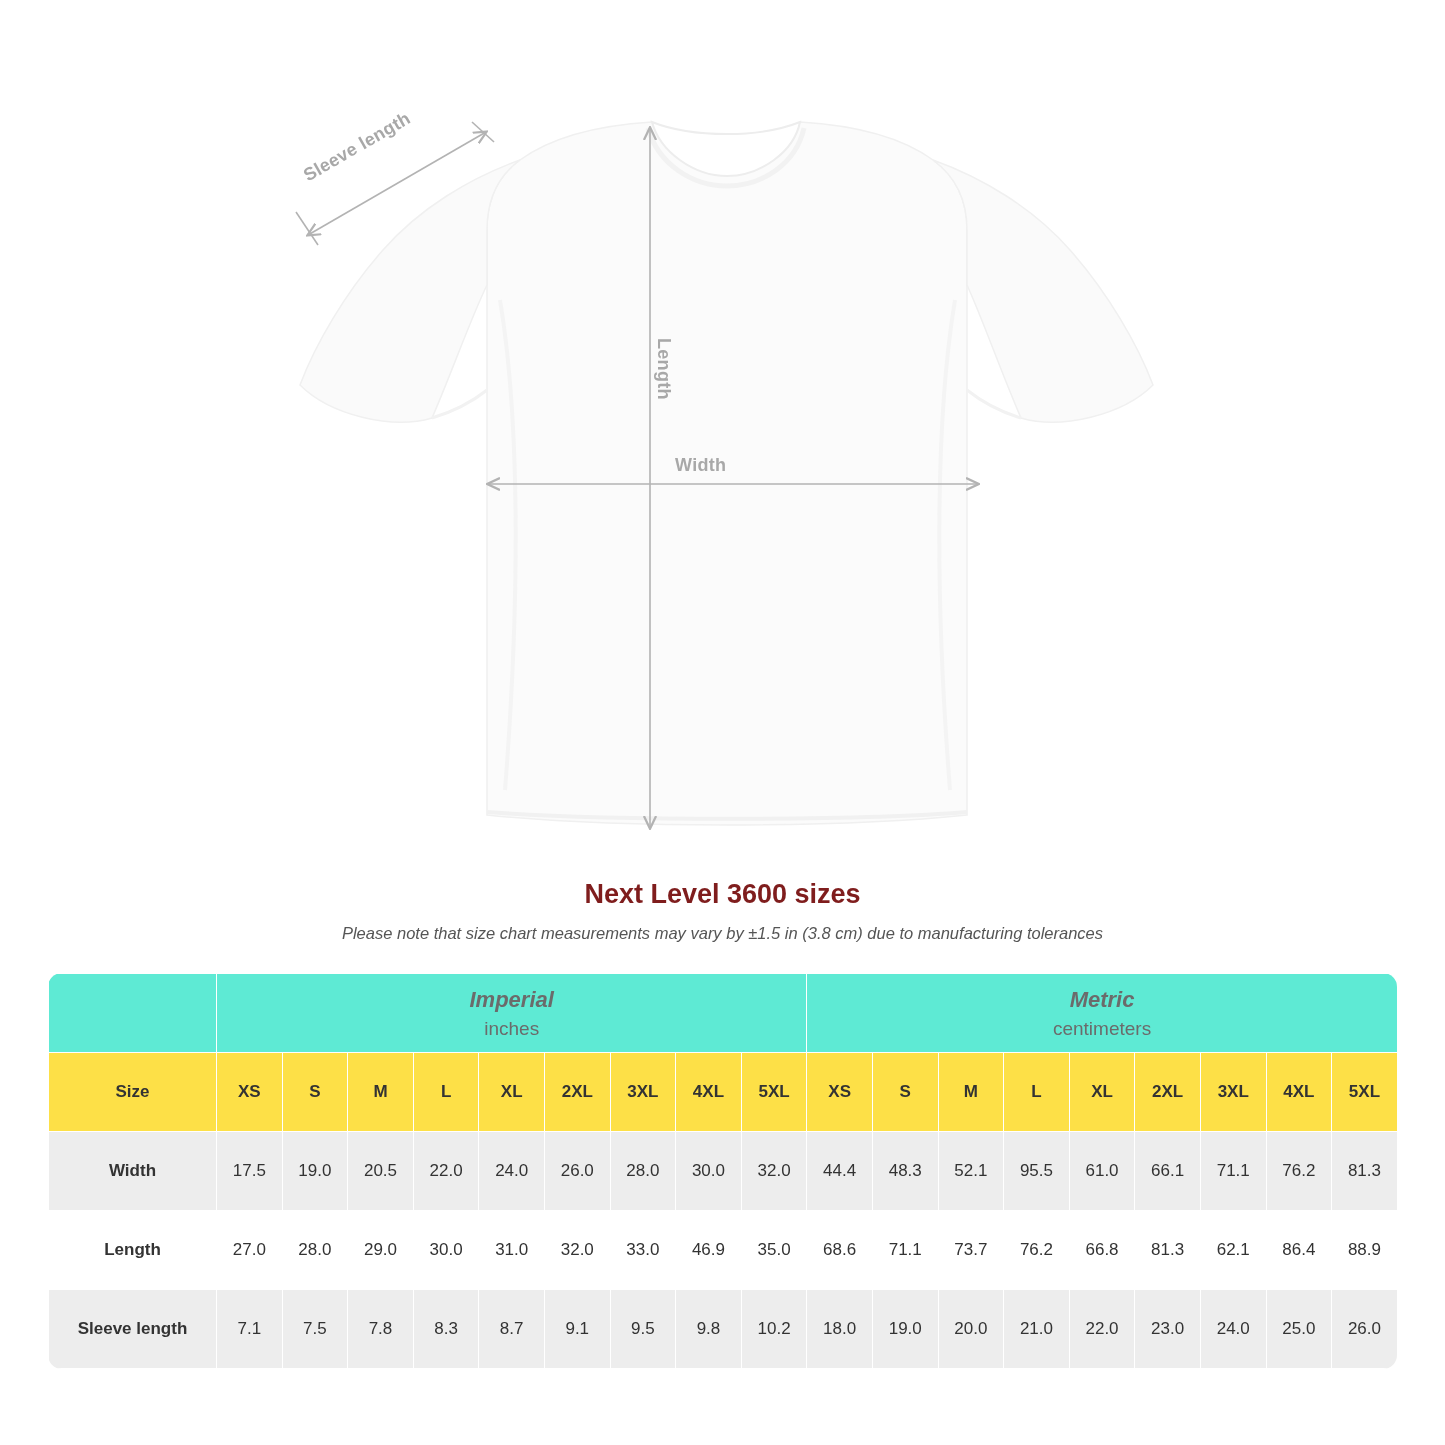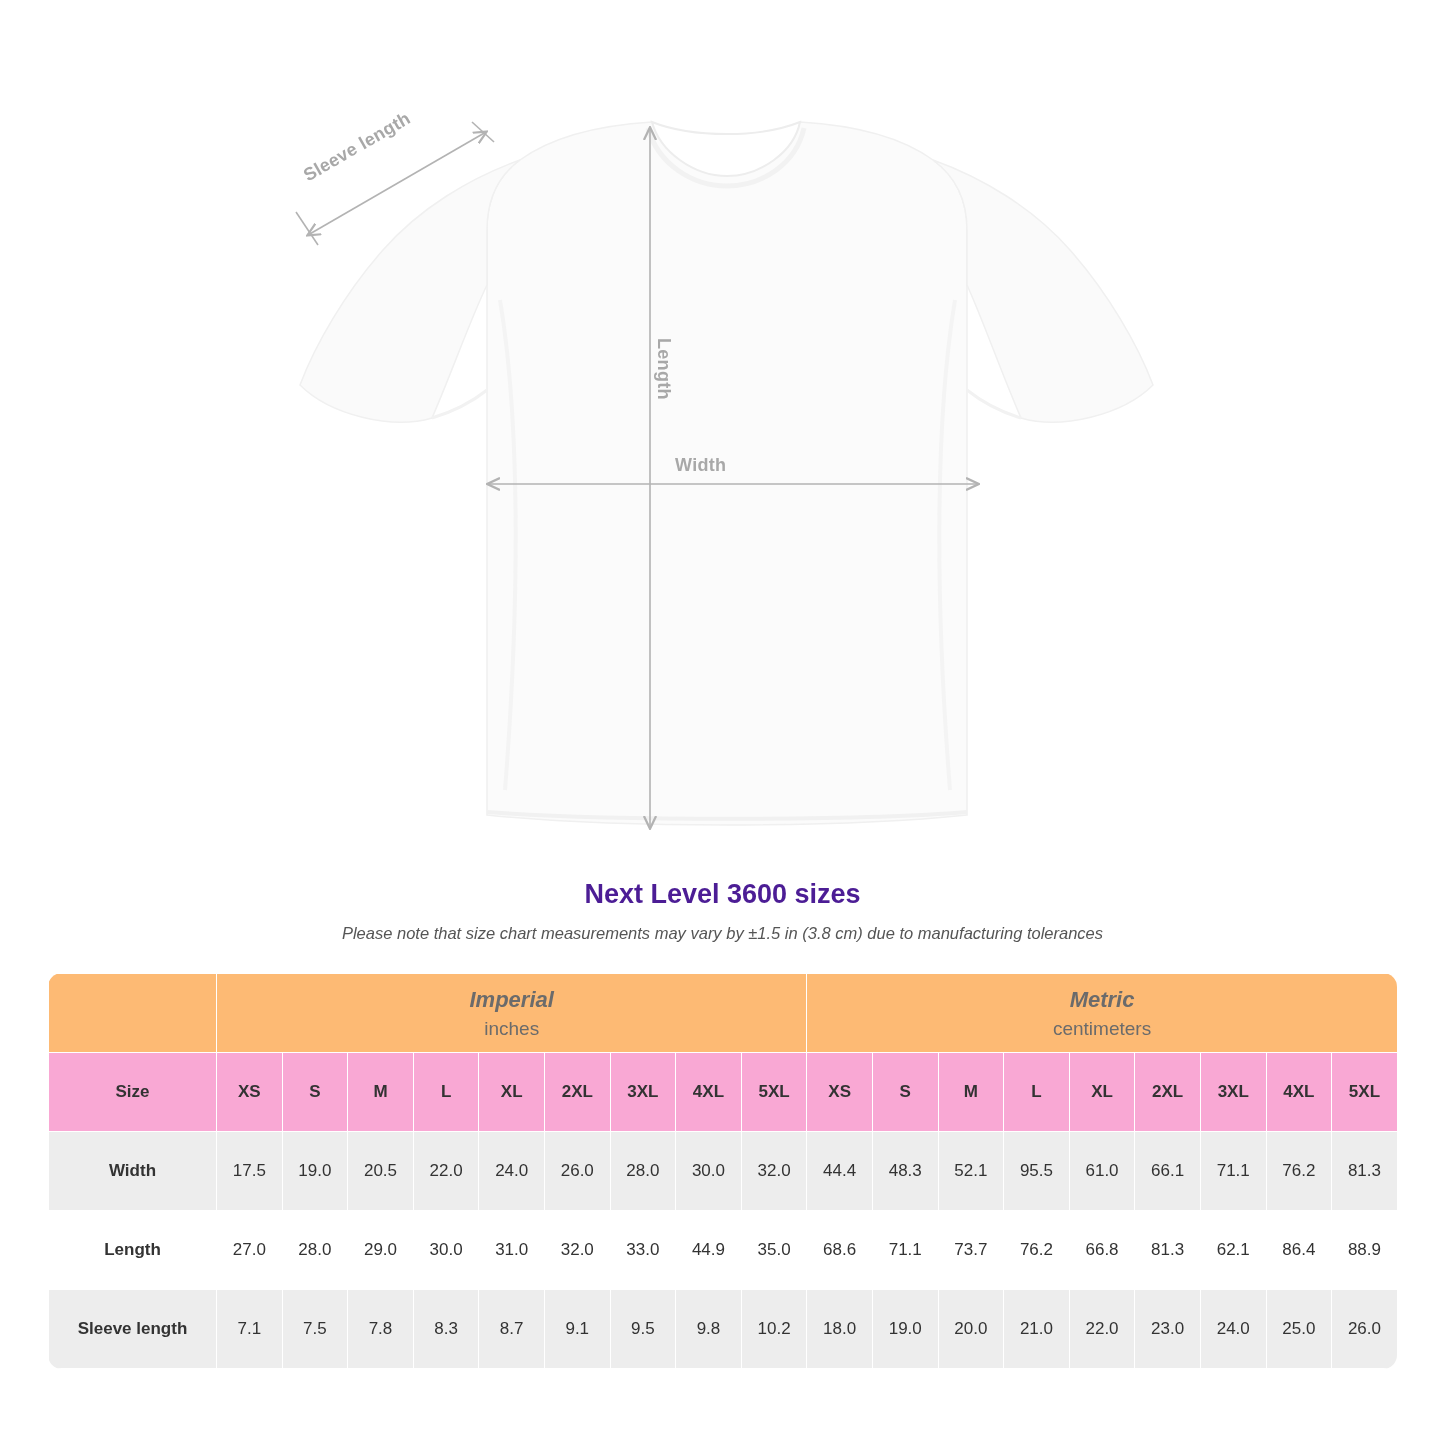--- a/index.html
+++ b/index.html
@@ -57,21 +57,21 @@
   }
 
   
   .title-block {
     text-align: center;
     margin-top: 24px;
   }
   .title {
     font-size: 27px;
     font-weight: bold;
-    color: #4c1d95;
+    color: #7f1d1d;
     margin: 0;
   }
   .subtitle {
     font-size: 16.5px;
     font-style: italic;
     color: #555555;
     margin: 14px 0 0 0;
   }
 
   
@@ -87,21 +87,21 @@
   }
   table.size-table td, table.size-table th {
     text-align: center;
     font-size: 17px;
     color: #333333;
     padding: 0;
     height: 78px;
     border: 1px solid #ffffff;
   }
   .hdr-row td {
-    background: #fdba74;
+    background: #5eead4;
     height: 118px;
     vertical-align: middle;
   }
   .system-name {
     font-size: 22px;
     font-weight: bold;
     font-style: italic;
     color: #6b6b6b;
     line-height: 1.25;
   }
@@ -113,21 +113,21 @@
     margin-top: 4px;
   }
   .row-label {
     font-weight: bold;
     font-size: 18px;
     color: #3a3a3a;
   }
   .row-white td { background: #ffffff; }
   .row-grey td  { background: #ededed; }
   .size-head td {
-    background: #f9a8d4;
+    background: #fde047;
     font-weight: bold;
     font-size: 18px;
     color: #3a3a3a;
   }
   .col-label { width: 168px; }
   .col-val   { width: 65.6px; }
 </style>
 </head>
 <body>
 
@@ -292,21 +292,21 @@
 
         <tr class="row-white">
           <td class="row-label">Length</td>
           <td>27.0</td>
           <td>28.0</td>
           <td>29.0</td>
           <td>30.0</td>
           <td>31.0</td>
           <td>32.0</td>
           <td>33.0</td>
-          <td>44.9</td>
+          <td>46.9</td>
           <td>35.0</td>
           <td>68.6</td>
           <td>71.1</td>
           <td>73.7</td>
           <td>76.2</td>
           <td>66.8</td>
           <td>81.3</td>
           <td>62.1</td>
           <td>86.4</td>
           <td>88.9</td>

